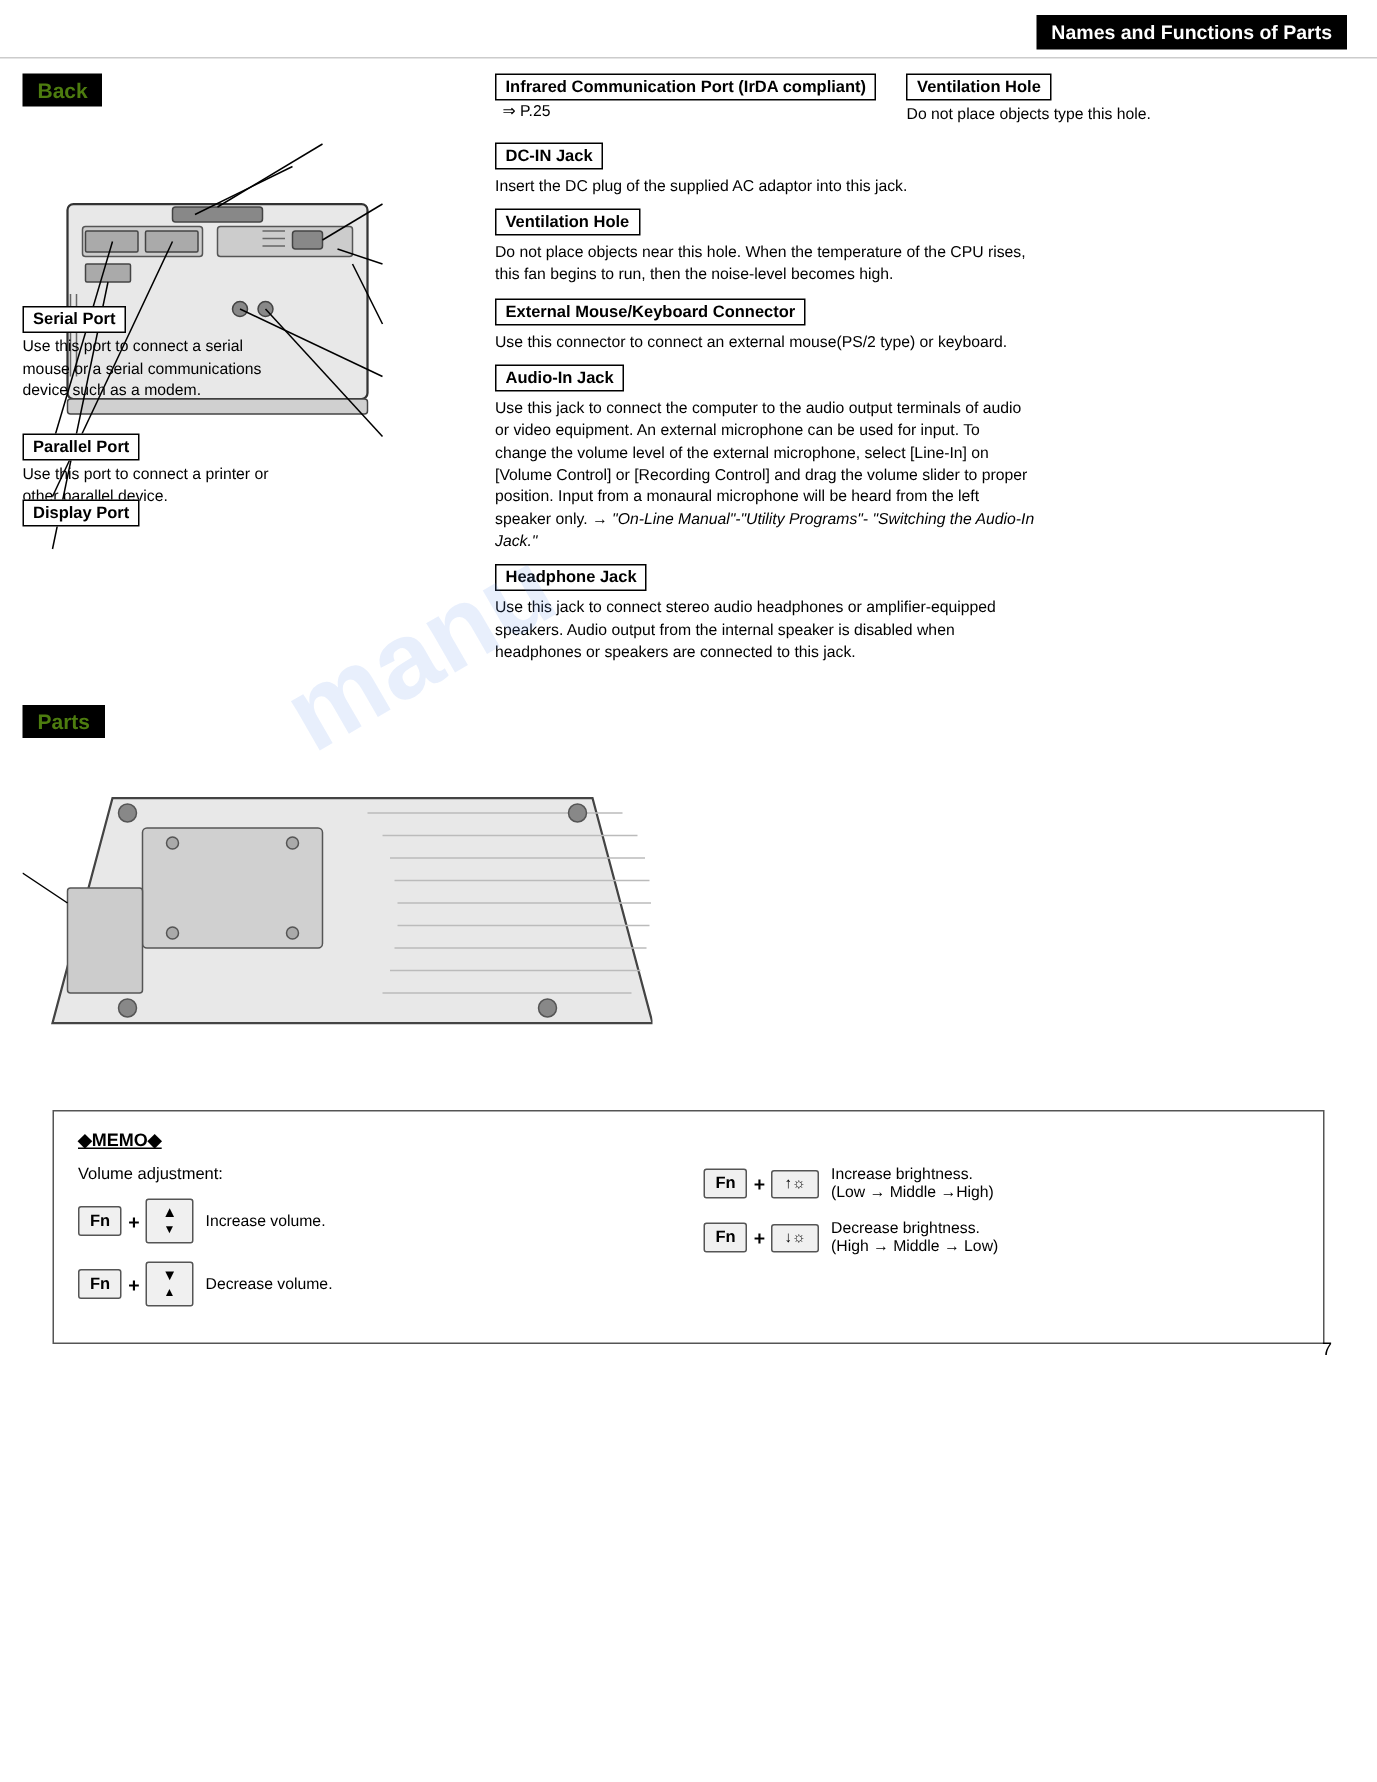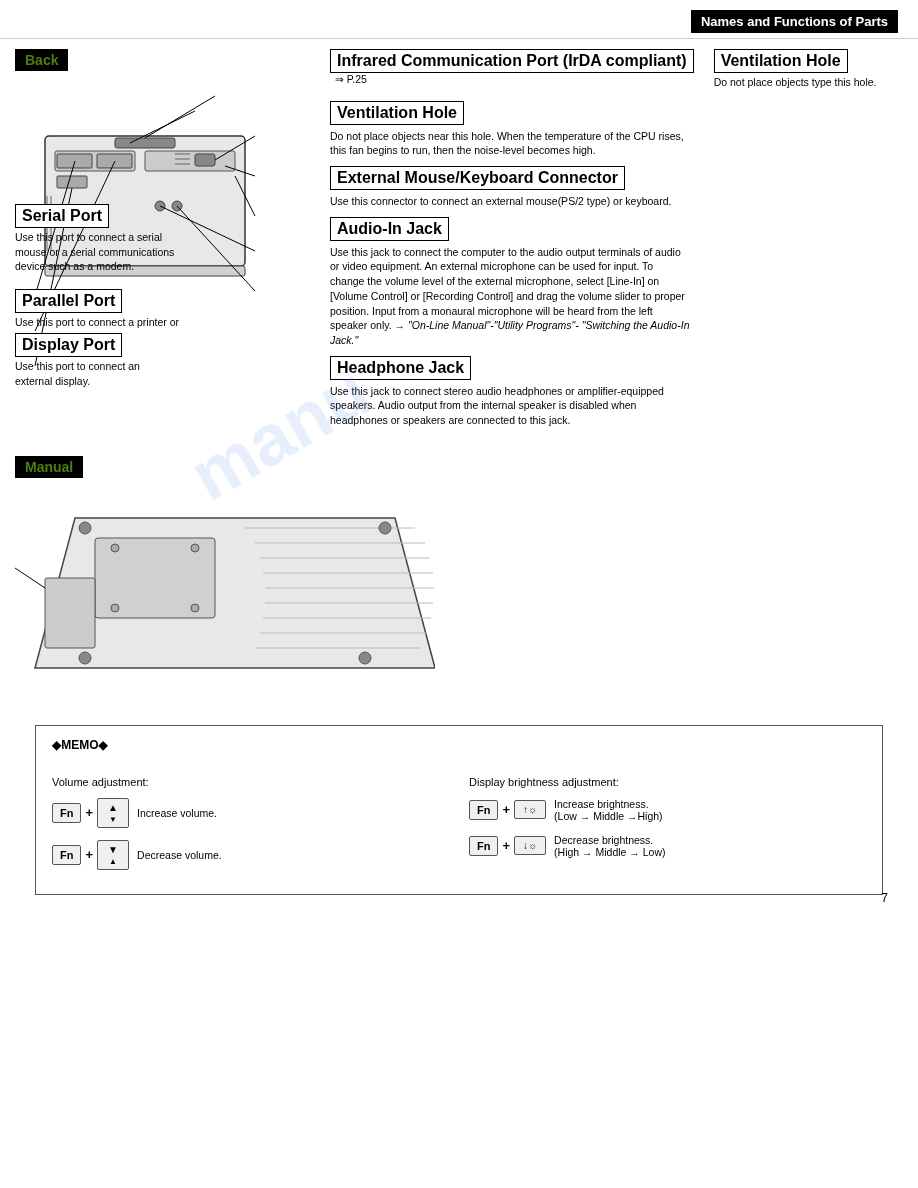--- a/index.html
+++ b/index.html
@@ -38,21 +38,21 @@
       font-size: 14px;
       font-weight: bold;
       margin-bottom: 5px;
     }
 
     
     .part-label {
       display: inline-block;
       border: 1.5px solid #000;
       padding: 2px 6px;
-      font-size: 16px;
+      font-size: 11px;
       font-weight: bold;
       background: #fff;
     }
 
     
     .desc-text {
       font-size: 10.5px;
       line-height: 1.4;
       margin-top: 2px;
       margin-bottom: 6px;
@@ -77,24 +77,25 @@
     .memo-box {
       border: 1.5px solid #555;
       padding: 12px 16px;
       margin: 15px 20px;
       background: #fff;
     }
 
     .memo-header {
       font-weight: bold;
       font-size: 12px;
-      margin-bottom: 24px;
+      margin-bottom: 10px;
       display: flex;
       align-items: center;
       gap: 2px;
+      text-decoration: underline;
     }
 
     .memo-cols {
       display: flex;
       gap: 20px;
     }
 
     .memo-col {
       flex: 1;
     }
@@ -266,39 +267,42 @@
           <div class="desc-text" style="width:165px;">Use this port to connect a printer or other parallel device.</div>
         </div>
 
         <div style="position:absolute; left:0; top:155px;">
           <div class="part-label">Serial Port</div>
           <div class="desc-text" style="width:165px;">Use this port to connect a serial mouse or a serial communications device such as a modem.</div>
         </div>
 
         <div style="position:absolute; left:0; top:284px;">
           <div class="part-label">Display Port</div>
-          <div class="desc-text" style="width:165px;">Use this port to connect an external display.</div>
         </div>
       </div>
 
       <div style="flex:1; position:relative; padding-left:5px;">
 
         <div style="display:flex; gap:20px; margin-bottom:5px; margin-left:10px;">
           <div>
             <div class="part-label">Infrared Communication Port (IrDA compliant)</div>
             <div class="arrow-ref" style="margin-left:5px;">⇒ P.25</div>
           </div>
           <div>
             <div class="part-label">Ventilation Hole</div>
             <div class="desc-text">Do not place objects type this hole.</div>
           </div>
         </div>
 
         <div style="margin-left:10px;">
 
+          <div class="label-desc-block">
+            <div class="part-label">DC-IN Jack</div>
+            <div class="desc-text">Insert the DC plug of the supplied AC adaptor into this jack.</div>
+          </div>
 
           <div class="label-desc-block">
             <div class="part-label">Ventilation Hole</div>
             <div class="desc-text" style="max-width:360px;">Do not place objects near this hole. When the temperature of the CPU rises, this fan begins to run, then the noise-level becomes high.</div>
           </div>
 
           <div class="label-desc-block">
             <div class="part-label">External Mouse/Keyboard Connector</div>
             <div class="desc-text" style="max-width:360px;">Use this connector to connect an external mouse(PS/2 type) or keyboard.</div>
           </div>
@@ -315,21 +319,21 @@
             <div class="part-label">Headphone Jack</div>
             <div class="desc-text" style="max-width:360px;">Use this jack to connect stereo audio headphones or amplifier-equipped speakers. Audio output from the internal speaker is disabled when headphones or speakers are connected to this jack.</div>
           </div>
 
         </div>
       </div>
     </div>
   </div>
 
   <div class="bottom-section">
-    <span class="section-label">Manual</span>
+    <span class="section-label">Parts</span>
 
     <div style="display:flex; align-items:flex-start; gap:15px; margin-top:5px;">
 
 
       <div style="flex:1;">
         <svg width="420" height="220" viewBox="0 0 420 220">
 
           <polygon points="60,30 380,30 420,180 20,180" fill="#e8e8e8" stroke="#444" stroke-width="1.5"></polygon>
 
           <rect x="80" y="50" width="120" height="80" rx="3" fill="#d0d0d0" stroke="#555" stroke-width="1"></rect>
@@ -380,21 +384,20 @@
 
         <div class="key-row">
           <div class="key-btn">Fn</div>
           <span class="plus-sign">+</span>
           <div class="key-icon">▼<br><span style="font-size:8px;">▲</span></div>
           <span class="key-desc">Decrease volume.</span>
         </div>
       </div>
 
       <div class="memo-col">
-        <div class="memo-col-title">Display brightness adjustment:</div>
 
         <div class="key-row">
           <div class="key-btn">Fn</div>
           <span class="plus-sign">+</span>
           <div class="key-icon">↑☼</div>
           <div>
             <span class="key-desc">Increase brightness.</span><br>
             <span class="key-desc">(Low → Middle →High)</span>
           </div>
         </div>

